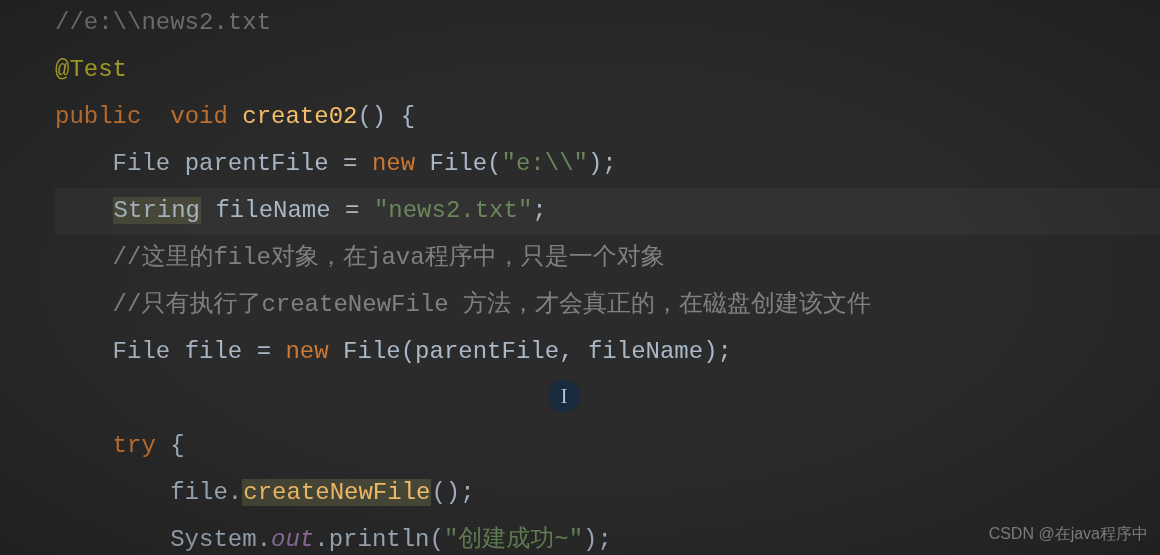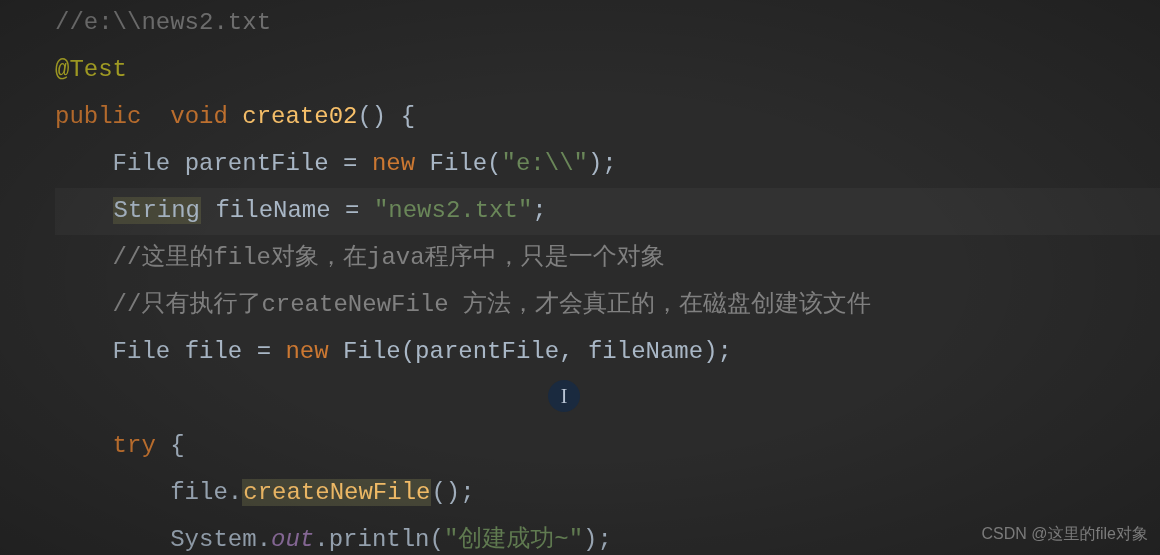--- a/index.html
+++ b/index.html
@@ -94,15 +94,15 @@
   <div class="line"> </div>
   <div class="line">    <span class="keyword">try</span><span class="punctuation"> {</span></div>
   <div class="line">        <span class="identifier">file.</span><span class="method highlight-bg">createNewFile</span><span class="punctuation">();</span></div>
   <div class="line">        <span class="class-name">System.</span><span class="static-field">out</span><span class="identifier">.println(</span><span class="string">"创建成功~"</span><span class="punctuation">);</span></div>
 </div>
 
 <div class="cursor-circle">
   <span class="cursor-i">I</span>
 </div>
 
-<div class="watermark">CSDN @这里的file对象</div>
+<div class="watermark">CSDN @在java程序中</div>
 
 <div class="vignette"></div>
 
 </body></html>

